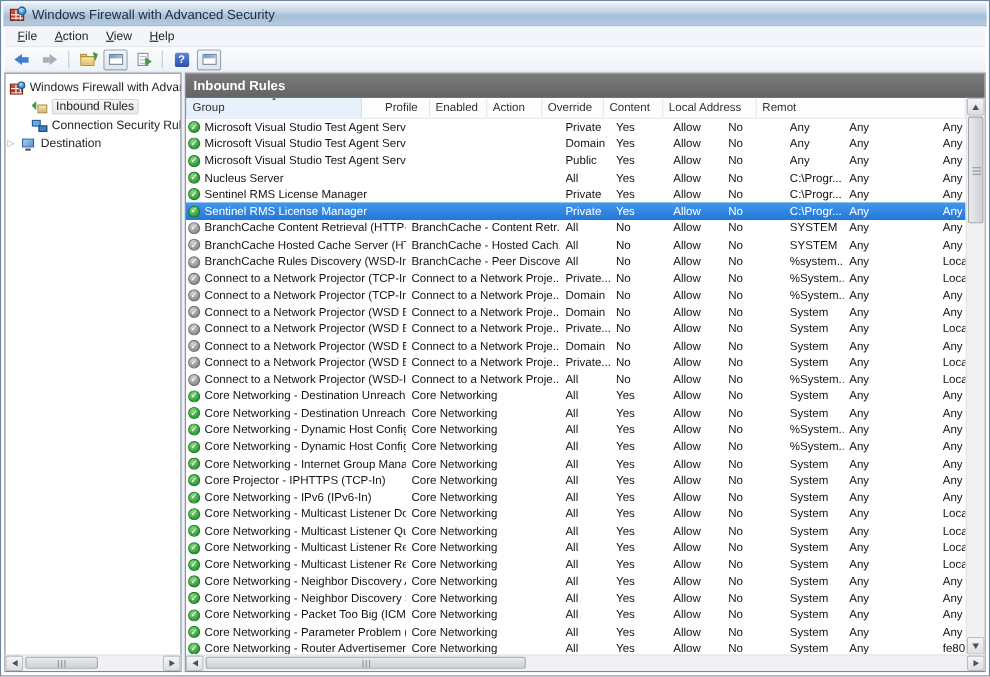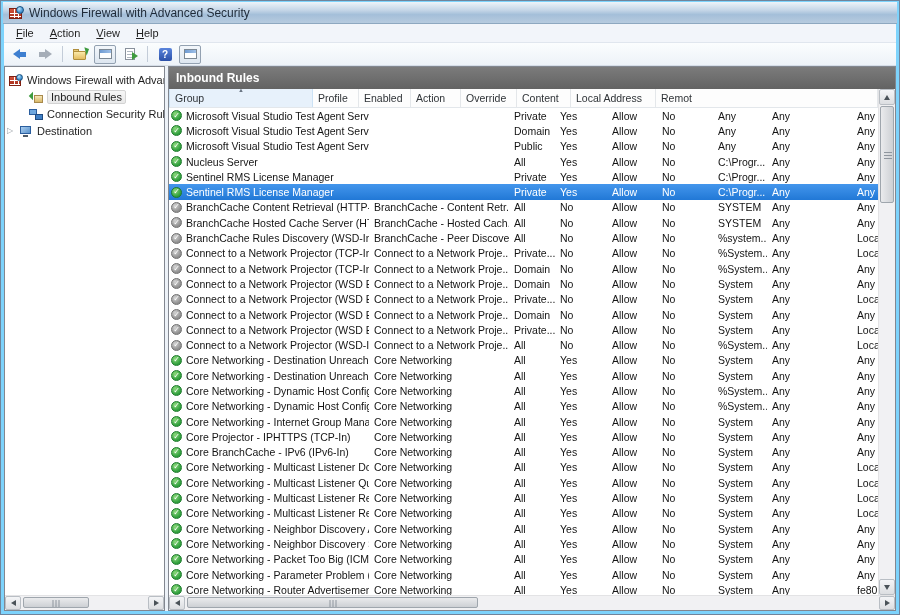--- a/index.html
+++ b/index.html
@@ -1,19 +1,19 @@
 <!DOCTYPE html>
 <html><head>
 <meta charset="utf-8">
 <style>
   * { margin:0; padding:0; box-sizing:border-box; }
   html,body { width:900px; height:615px; font-family:"Liberation Sans", sans-serif; }
   body { background:#8FA5B8; overflow:hidden; }
 
-  .window{ width:900px; height:615px; background:#7dd3fc; border:1px solid #70849B; display:flex; flex-direction:column; }
+  .window{ width:900px; height:615px; background:#ffffff; border:1px solid #70849B; display:flex; flex-direction:column; }
 
   
   .titlebar{ height:22px; margin:1px 2px 0; background:linear-gradient(180deg,#EDF3F9 0%,#C3D5E7 40%,#A4BFD9 60%,#B7CBDF 100%); display:flex; align-items:center; padding-left:6px; gap:5px; border-bottom:1px solid #8EA8C0;}
   .title-text{ font-size:12px; color:#1E2A38; white-space:nowrap; }
   .fw-icon{ position:relative; width:15px; height:13px; flex:none; }
   .fw-bricks{ position:absolute; left:0; bottom:0; width:13px; height:11px; background:
       linear-gradient(#fff,#fff) 0 3.5px/13px 1px no-repeat,
       linear-gradient(#fff,#fff) 0 7px/13px 1px no-repeat,
       linear-gradient(#fff,#fff) 4px 0/1px 11px no-repeat,
       linear-gradient(#fff,#fff) 8px 0/1px 11px no-repeat,
@@ -228,22 +228,22 @@
     </div>
 
     <div class="list-pane">
       <div class="panel-header">
         <span>Inbound Rules</span>
       </div>
 
       <div class="list-mid">
         <div class="list-main">
           <div class="col-headers" id="colheaders">
-              <span class="hcell sorted" style="width: 144px;"><span>Group</span><span class="caret">▲</span></span>
-              <span class="hcell" style="width: 46px;"><span>Profile</span></span>
+              <span class="hcell sorted" style="width: 160px;"><span>Group</span><span class="caret">▲</span></span>
+              <span class="hcell" style="width: 46px; margin-left: 16px;"><span>Profile</span></span>
               <span class="hcell" style="width: 52px;"><span>Enabled</span></span>
               <span class="hcell" style="width: 50px;"><span>Action</span></span>
               <span class="hcell" style="width: 56px;"><span>Override</span></span>
               <span class="hcell" style="width: 54px;"><span>Content</span></span>
               <span class="hcell" style="width: 85px;"><span>Local Address</span></span>
               <span class="hcell grow"><span>Remot</span></span>
             </div>
           <div class="rows" id="rows">
               <div class="rule-row">
                 <span class="cell name" style="width: 200px;">
@@ -549,21 +549,21 @@
                 <span class="cell" style="width: 52px;">Yes</span>
                 <span class="cell" style="width: 50px;">Allow</span>
                 <span class="cell" style="width: 56px;">No</span>
                 <span class="cell" style="width: 54px;">System</span>
                 <span class="cell" style="width: 85px;">Any</span>
                 <span class="cell grow">Any</span>
               </div>
               <div class="rule-row">
                 <span class="cell name" style="width: 200px;">
                   <span class="rule-icon enabled">✓</span>
-                  <span>Core BranchCache - IPv6 (IPv6-In)</span>
+                  <span>Core Networking - IPv6 (IPv6-In)</span>
                 </span>
                 <span class="cell" style="width: 140px;">Core Networking</span>
                 <span class="cell" style="width: 46px;">All</span>
                 <span class="cell" style="width: 52px;">Yes</span>
                 <span class="cell" style="width: 50px;">Allow</span>
                 <span class="cell" style="width: 56px;">No</span>
                 <span class="cell" style="width: 54px;">System</span>
                 <span class="cell" style="width: 85px;">Any</span>
                 <span class="cell grow">Any</span>
               </div>

